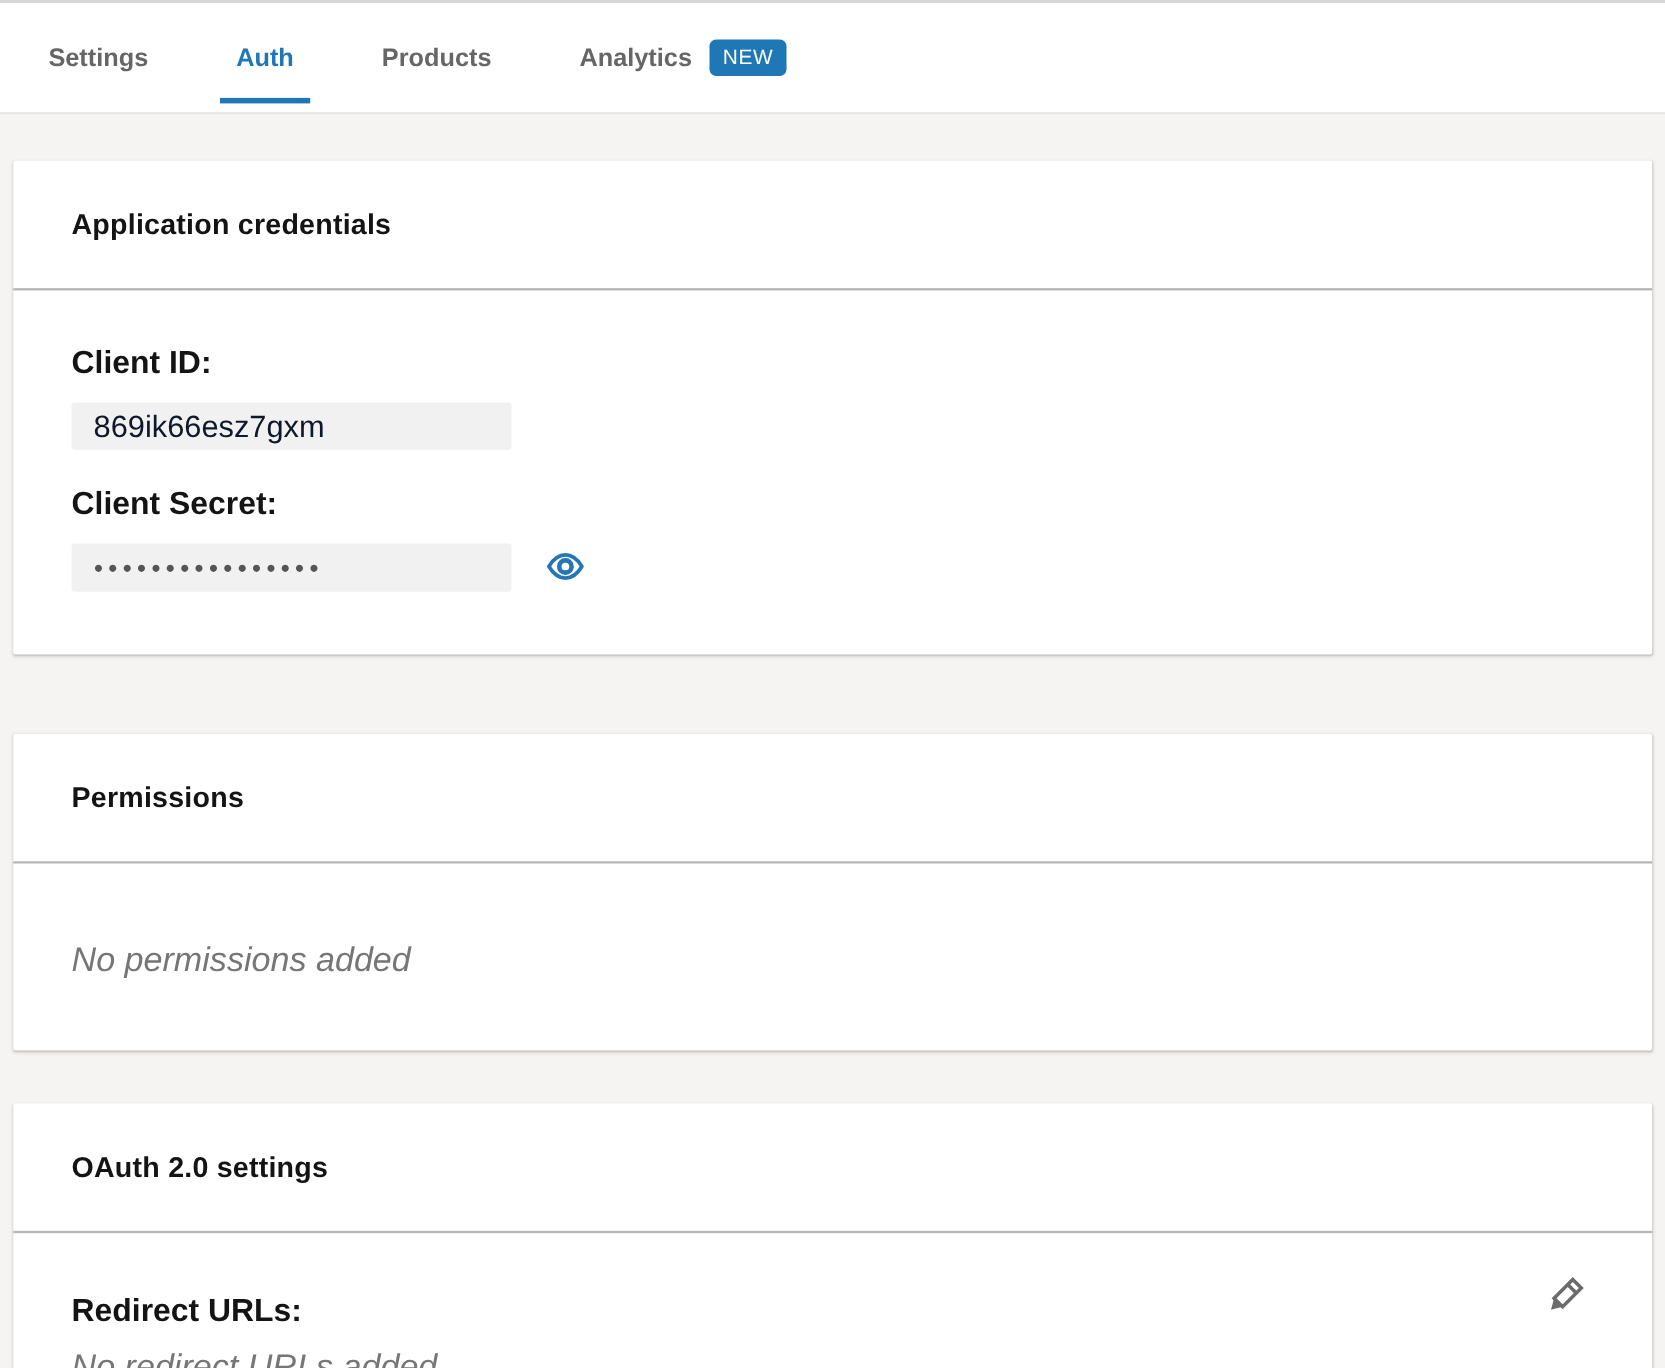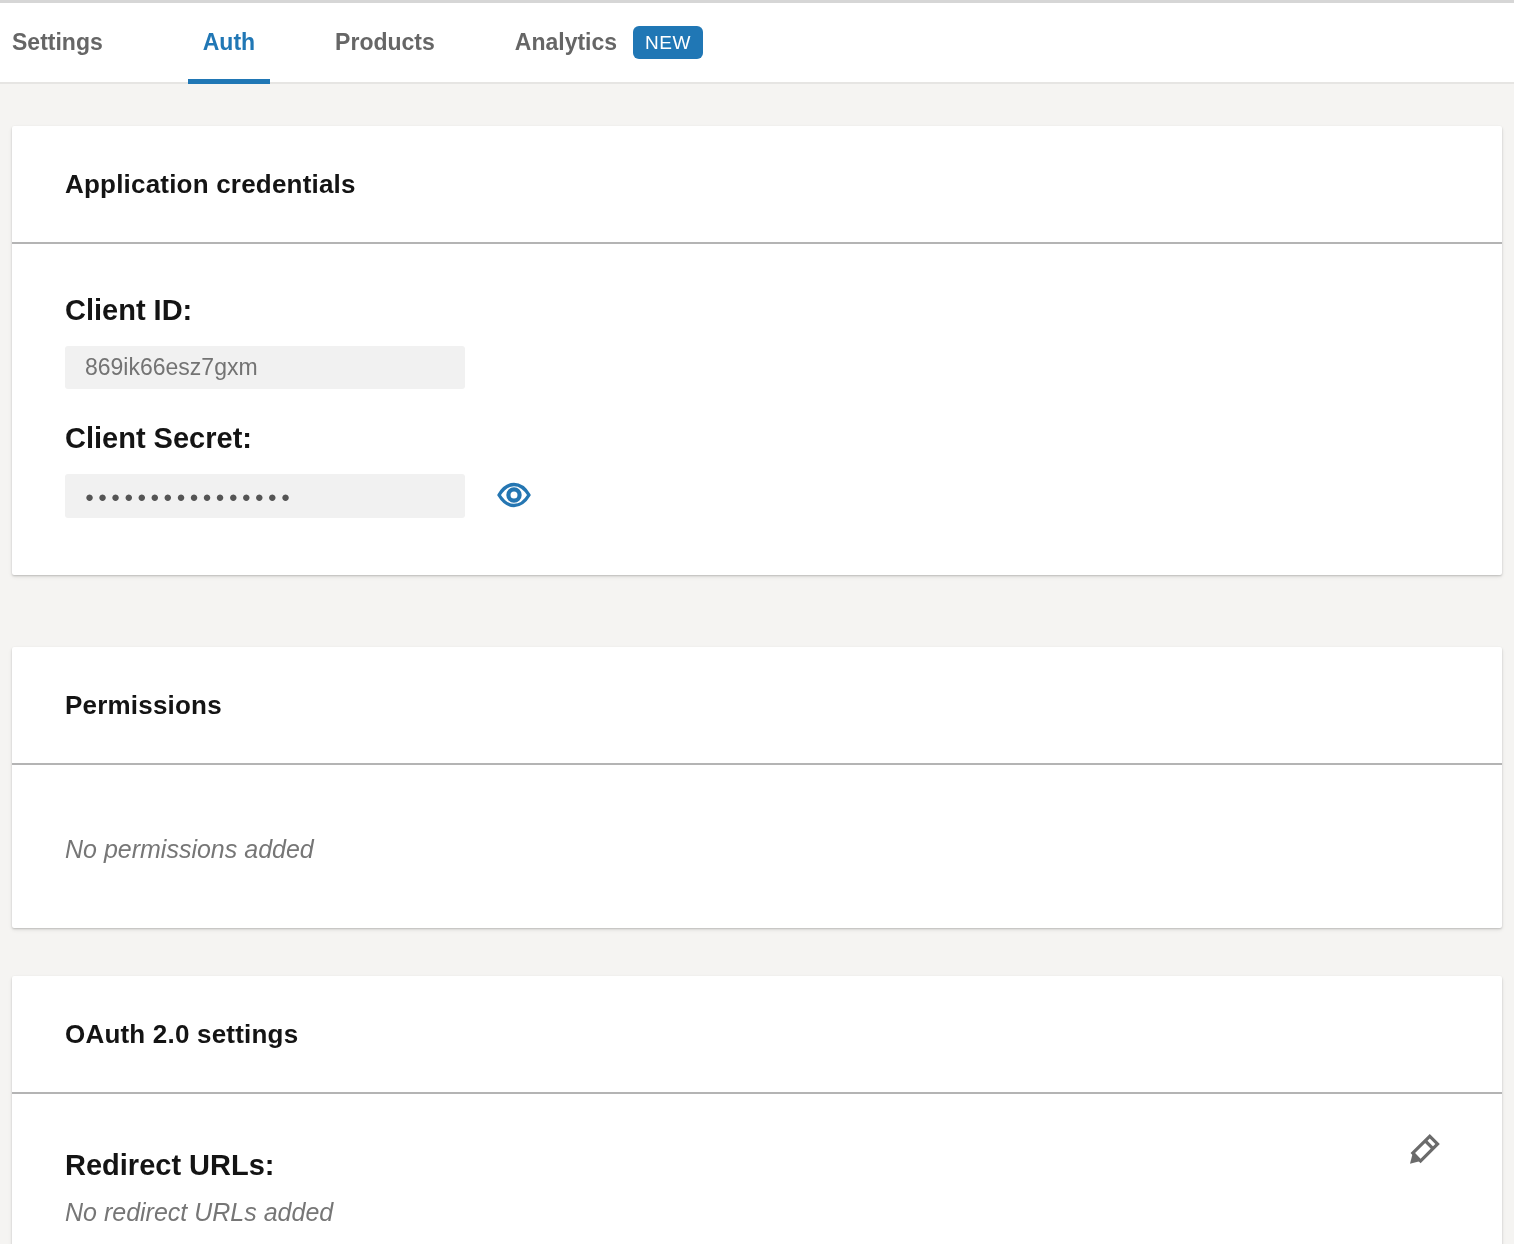--- a/index.html
+++ b/index.html
@@ -9,39 +9,39 @@
     font-family: "Liberation Sans", sans-serif;
     overflow: hidden;
     color: #1a1a1a;
   }
   
   .top-strip { height: 3px; width: 100%; background: #d6d6d6; }
 
   
   .tabbar {
     background: #ffffff;
-    height: 81px;
-    display: flex;
-    align-items: center;
-    padding-left: 12px;
+    height: 101px;
+    display: flex;
+    align-items: center;
+    padding-left: 44px;
     gap: 80px;
     border-bottom: 2px solid #e6e5e3;
   }
   .tab {
     font-size: 23px;
     font-weight: 600;
     color: #666666;
     height: 83px;
     display: flex;
     align-items: center;
     position: relative;
     cursor: pointer;
     white-space: nowrap;
   }
-  .tab.active { color: #2077b5; margin-left: 20px; }
+  .tab.active { color: #2077b5; }
   .tab.active::after {
     content: "";
     position: absolute;
     left: -15px; right: -15px; bottom: 0;
     height: 5px;
     background: #2077b5;
   }
   .badge {
     display: inline-block;
     background: #2077b5;
@@ -90,43 +90,43 @@
   }
   .field-label.second { margin-top: 33px; }
   .value-box {
     width: 400px;
     height: 43px;
     background: #f1f1f1;
     border-radius: 3px;
     display: flex;
     align-items: center;
     padding-left: 20px;
-    font-size: 23px;
-    color: #737373;
+    font-size: 28px;
+    color: #0f172a;
   }
   .secret-row { display: flex; align-items: center; }
   .value-box.secret {
     height: 44px;
     color: #555555;
     font-size: 15px;
     letter-spacing: 4px;
     font-weight: 700;
   }
   .eye-btn {
     margin-left: 31px;
     width: 36px; height: 36px;
     display: flex; align-items: center; justify-content: center;
     cursor: pointer;
     background: none; border: none;
   }
 
   
   .empty-text {
     font-style: italic;
-    font-size: 25px;
+    font-size: 31px;
     color: #767676;
   }
   .perm-body { padding: 70px 53px 64px; }
 
   
   .oauth-body { position: relative; padding: 55px 53px 62px; }
   .oauth-body .field-label { margin-bottom: 16px; }
   .edit-btn {
     position: absolute;
     top: 36px; right: 58px;

